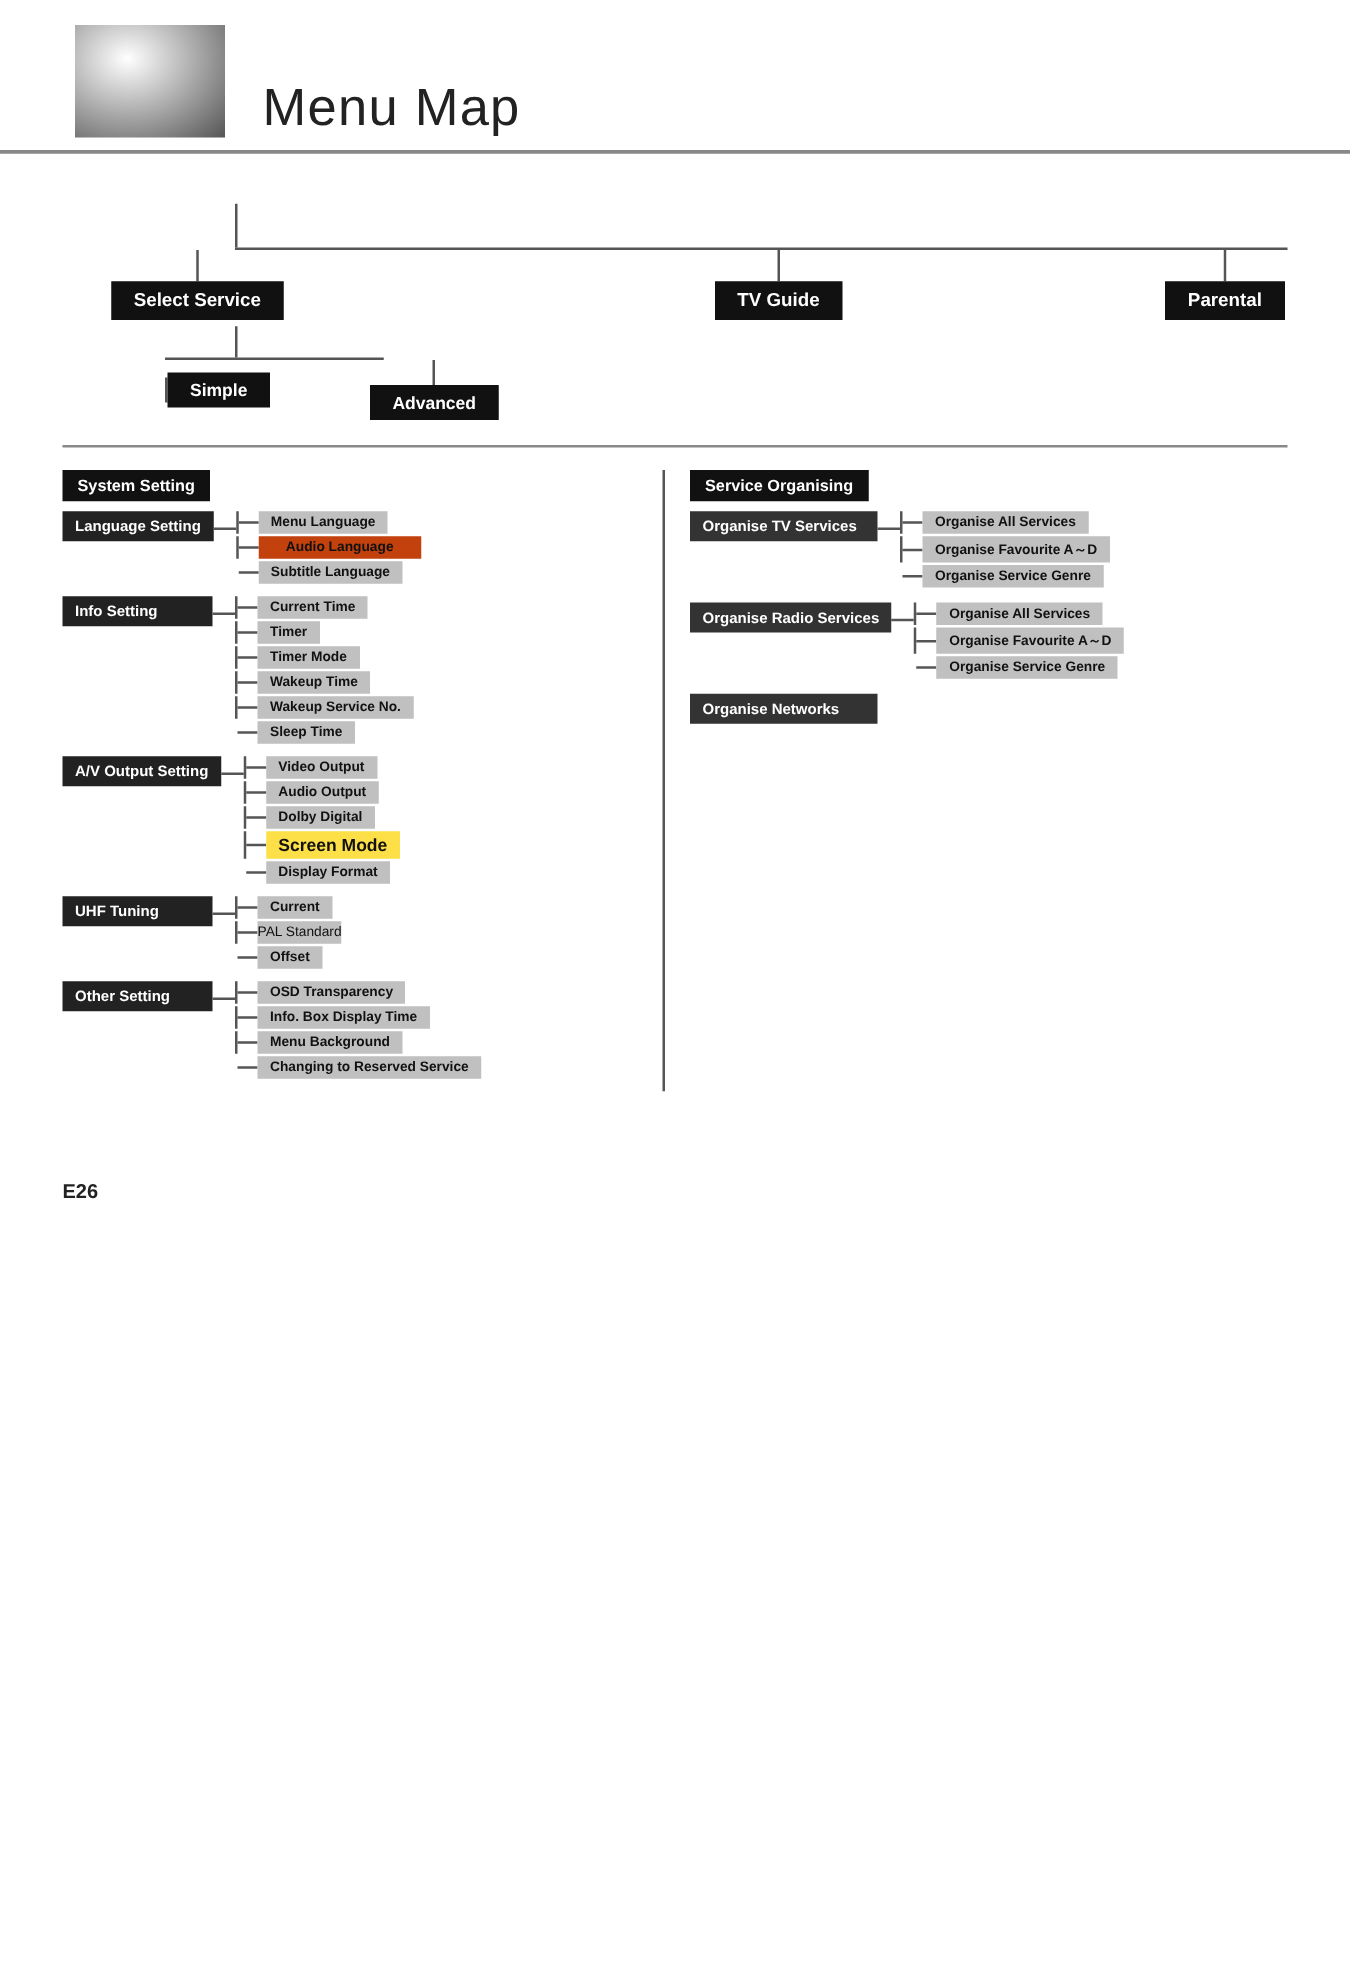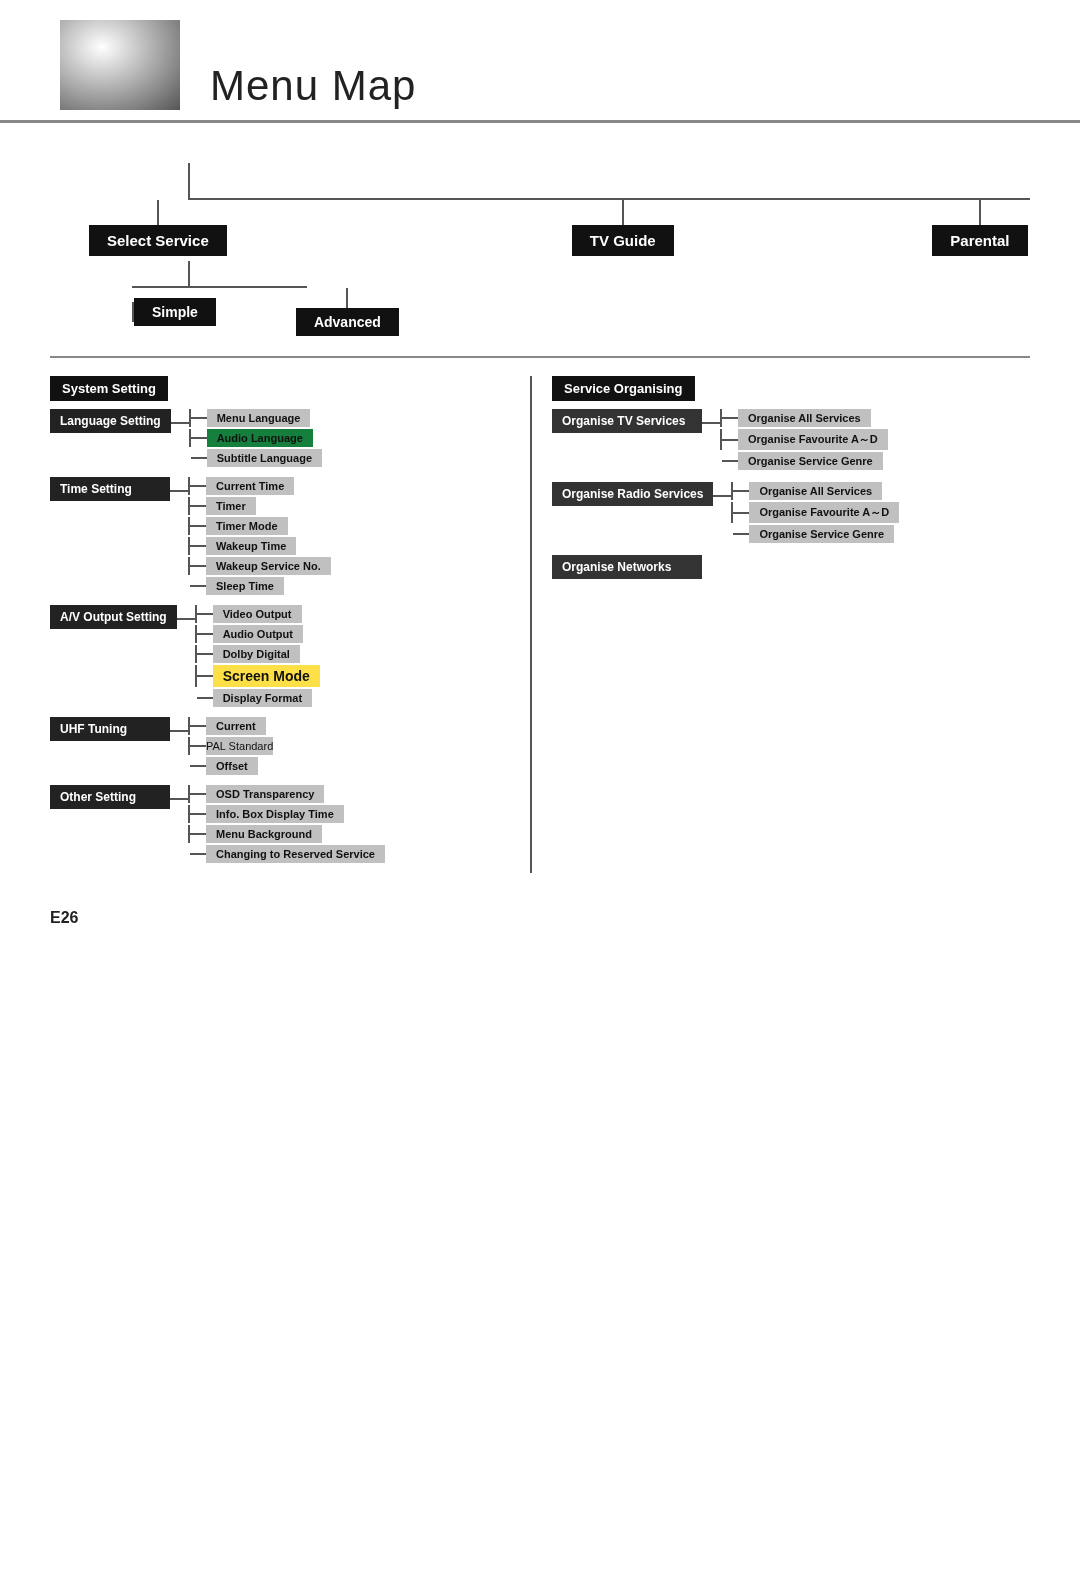--- a/index.html
+++ b/index.html
@@ -152,31 +152,31 @@
               <div style="width: 18px; height: 2px; background: rgb(85, 85, 85); flex-shrink: 0; margin-top: 13px;"></div>
               <div style="display: flex; flex-direction: column; position: relative;">
                 <div style="display: flex; align-items: center; margin-bottom: 2px; position: relative;">
                   <div style="width: 2px; background: rgb(85, 85, 85); align-self: stretch; flex-shrink: 0;"></div>
                   <div style="width: 16px; height: 2px; background: rgb(85, 85, 85); flex-shrink: 0;"></div>
                   <div style="background: rgb(192, 192, 192); color: rgb(17, 17, 17); font-size: 11px; font-weight: 600; padding: 3px 10px; white-space: nowrap;">Menu Language</div>
                 </div>
                 <div style="display: flex; align-items: center; margin-bottom: 2px; position: relative;">
                   <div style="width: 2px; background: rgb(85, 85, 85); align-self: stretch; flex-shrink: 0;"></div>
                   <div style="width: 16px; height: 2px; background: rgb(85, 85, 85); flex-shrink: 0;"></div>
-                  <div style="background: #15803d; color: rgb(17, 17, 17); font-size: 11px; font-weight: 600; padding: 3px 10px; white-space: nowrap;">Audio Language</div>
+                  <div style="background: #c2410c; color: rgb(17, 17, 17); font-size: 11px; font-weight: 600; padding: 3px 22px; white-space: nowrap;">Audio Language</div>
                 </div>
                 <div style="display: flex; align-items: center; margin-bottom: 2px; position: relative;">
                   <div style="width: 2px; background: rgb(85, 85, 85); align-self: flex-start; flex-shrink: 0; height: 50%;"></div>
                   <div style="width: 16px; height: 2px; background: rgb(85, 85, 85); flex-shrink: 0;"></div>
                   <div style="background: rgb(192, 192, 192); color: rgb(17, 17, 17); font-size: 11px; font-weight: 600; padding: 3px 10px; white-space: nowrap;">Subtitle Language</div>
                 </div>
               </div>
             </div>
             <div style="display: flex; align-items: flex-start; margin-bottom: 8px;">
-              <div style="background: rgb(34, 34, 34); color: rgb(255, 255, 255); font-size: 12px; font-weight: 700; padding: 5px 10px; white-space: nowrap; align-self: flex-start; min-width: 120px;">Time Setting</div>
+              <div style="background: rgb(34, 34, 34); color: rgb(255, 255, 255); font-size: 12px; font-weight: 700; padding: 5px 10px; white-space: nowrap; align-self: flex-start; min-width: 120px;">Info Setting</div>
               <div style="width: 18px; height: 2px; background: rgb(85, 85, 85); flex-shrink: 0; margin-top: 13px;"></div>
               <div style="display: flex; flex-direction: column; position: relative;">
                 <div style="display: flex; align-items: center; margin-bottom: 2px; position: relative;">
                   <div style="width: 2px; background: rgb(85, 85, 85); align-self: stretch; flex-shrink: 0;"></div>
                   <div style="width: 16px; height: 2px; background: rgb(85, 85, 85); flex-shrink: 0;"></div>
                   <div style="background: rgb(192, 192, 192); color: rgb(17, 17, 17); font-size: 11px; font-weight: 600; padding: 3px 10px; white-space: nowrap;">Current Time</div>
                 </div>
                 <div style="display: flex; align-items: center; margin-bottom: 2px; position: relative;">
                   <div style="width: 2px; background: rgb(85, 85, 85); align-self: stretch; flex-shrink: 0;"></div>
                   <div style="width: 16px; height: 2px; background: rgb(85, 85, 85); flex-shrink: 0;"></div>
@@ -338,15 +338,15 @@
             <div style="display: flex; align-items: flex-start; margin-bottom: 10px;">
               <div style="background: rgb(51, 51, 51); color: rgb(255, 255, 255); font-size: 12px; font-weight: 700; padding: 5px 10px; white-space: nowrap; align-self: flex-start; min-width: 150px;">Organise Networks</div>
             </div>
           </div>
       </div>
 
     </div>
 
   </div>
 
-  <div style="margin-top: 36px; font-size: 16px; font-weight: 700; color: #222;">E26</div>
+  <div style="margin-top: 72px; font-size: 16px; font-weight: 700; color: #222;">E26</div>
 
 </div>
 
 </body></html>

